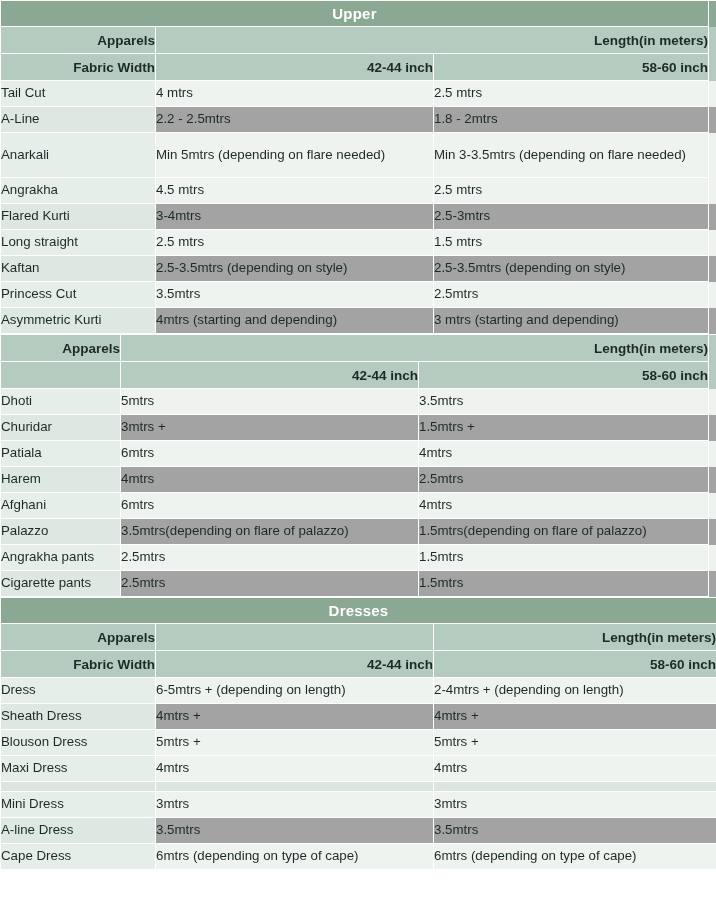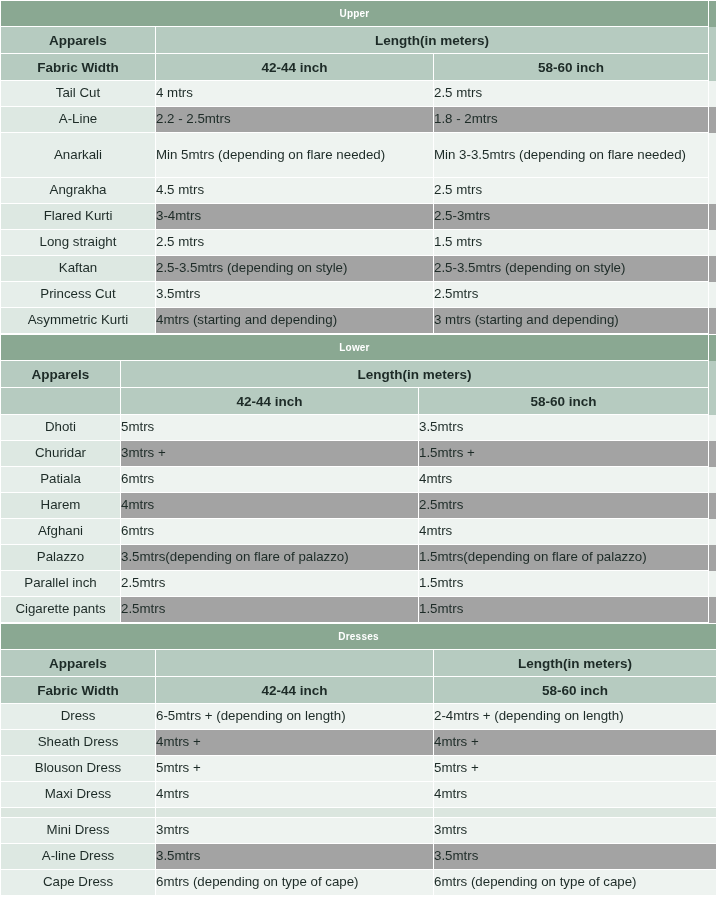--- a/index.html
+++ b/index.html
@@ -27,44 +27,43 @@
     padding: 0;
     vertical-align: middle;
   }
   
   .banner td {
     background: #8aa892;
     color: #ffffff;
     font-weight: bold;
     text-align: center;
     height: 25px;
-    font-size: 10px;
+    font-size: 15px;
     letter-spacing: .2px;
   }
   
   .hdr td {
     background: #b6cbc0;
     font-weight: bold;
     height: 26px;
     font-size: 13.5px;
   }
   .hdr td.c {
-    text-align: center;
+    text-align: right;
   }
   
   .row td {
     background: #eef3f0;
     height: 25px;
     font-size: 13.3px;
     padding: 3px 0 3px 8px;
     line-height: 1.25;
   }
   .row td.name {
     background: #e6eeea;
-    text-align: center;
   }
   .row.alt td {
     background: #a3a3a3;
   }
   .row.alt td.name {
     background: #dde8e2;
     margin-top: 23px;
   }
   .tall td {
     height: 44px;
@@ -181,24 +180,20 @@
   </table>
 
   <table class="grid">
     <colgroup>
       <col class="c-name2">
         <col class="c-a2">
         <col class="c-b2">
         <col class="c-gut">
     </colgroup>
     <tbody>
-      <tr class="banner">
-        <td colspan="3">Lower</td>
-        <td class="right-gutter"></td>
-      </tr>
       <tr class="hdr">
         <td class="c">Apparels</td>
         <td class="c" colspan="2">Length(in meters)</td>
         <td class="right-gutter"></td>
       </tr>
       <tr class="hdr">
         <td class="c"></td>
         <td class="c">42-44 inch</td>
         <td class="c">58-60 inch</td>
         <td class="right-gutter"></td>
@@ -234,21 +229,21 @@
         <td>4mtrs</td>
         <td class="right-gutter"></td>
       </tr>
       <tr class="row alt">
         <td class="name">Palazzo</td>
         <td>3.5mtrs(depending on flare of palazzo)</td>
         <td>1.5mtrs(depending on flare of palazzo)</td>
         <td class="right-gutter"></td>
       </tr>
       <tr class="row">
-        <td class="name">Parallel inch</td>
+        <td class="name">Angrakha pants</td>
         <td>2.5mtrs</td>
         <td>1.5mtrs</td>
         <td class="right-gutter"></td>
       </tr>
       <tr class="row alt">
         <td class="name">Cigarette pants</td>
         <td>2.5mtrs</td>
         <td>1.5mtrs</td>
         <td class="right-gutter"></td>
       </tr>

